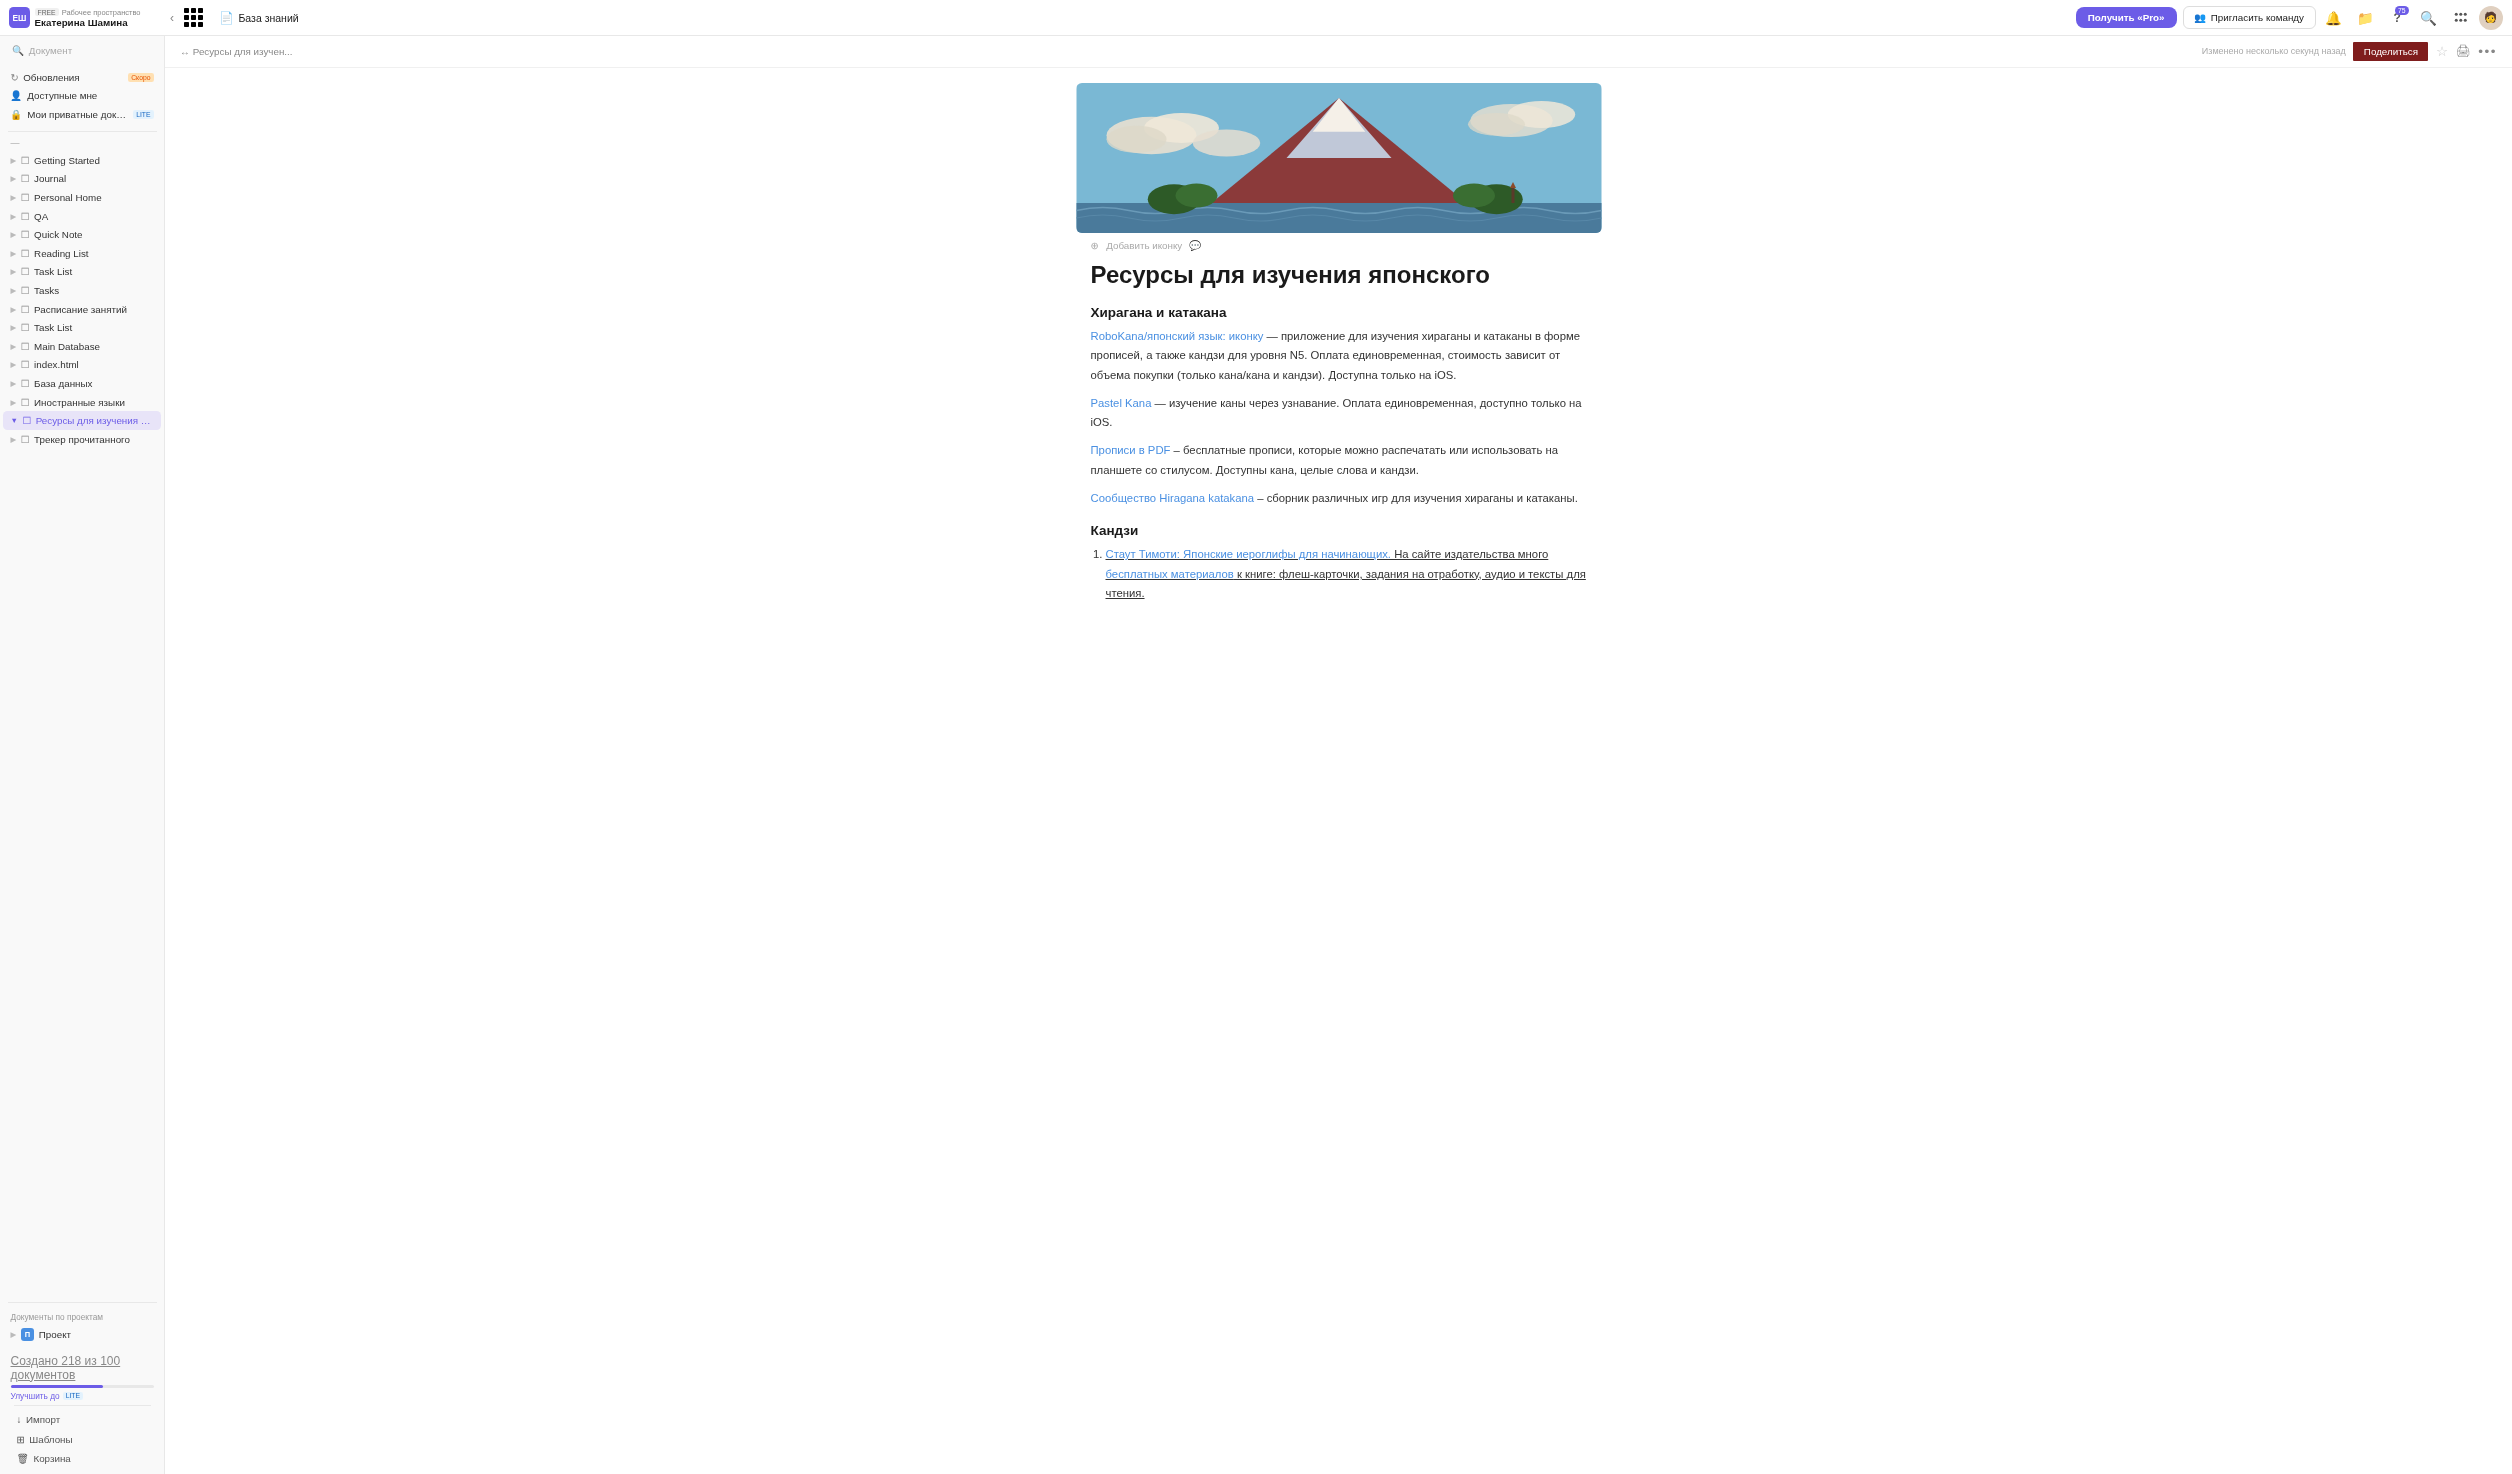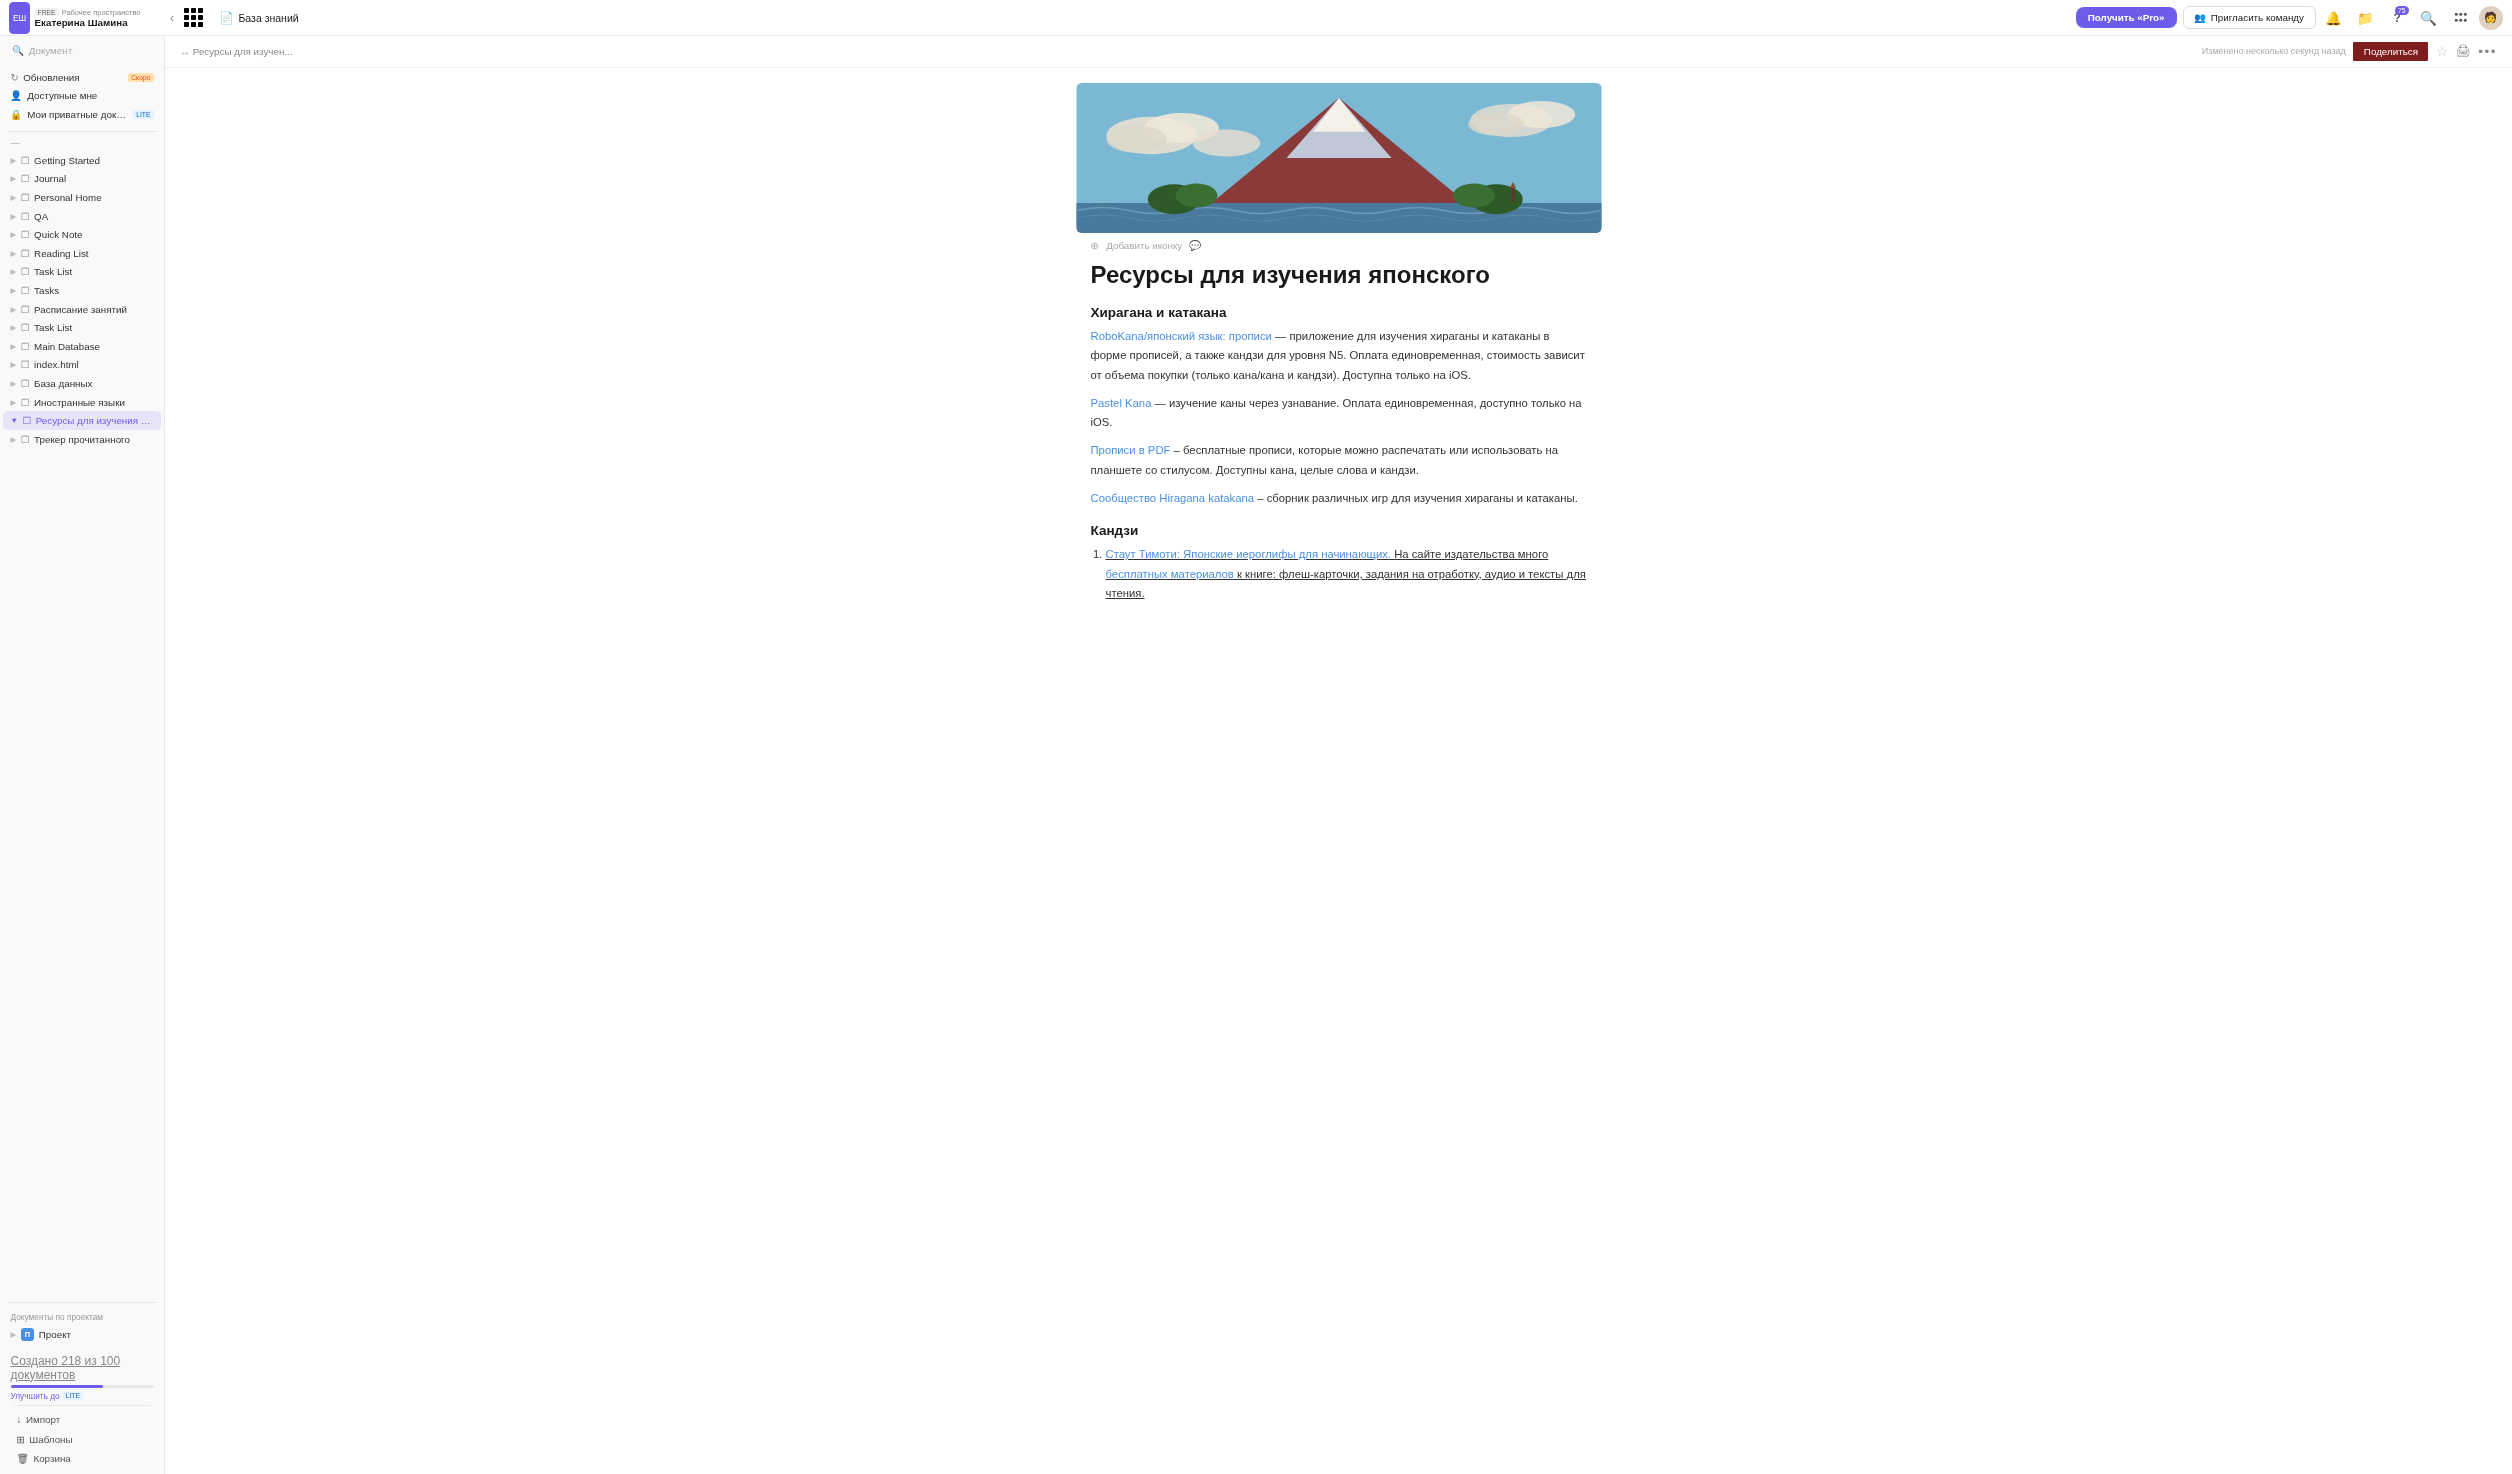--- a/index.html
+++ b/index.html
@@ -2,21 +2,21 @@
 <html style="font-size:12px"><head>
   <meta charset="utf-8">
   <style>
     * { margin: 0; padding: 0; box-sizing: border-box; }
     body { font-family: -apple-system, BlinkMacSystemFont, 'Segoe UI', sans-serif; background: #fff; display: flex; flex-direction: column; height: 100vh; overflow: hidden; font-size: 10.5px; }
 
     
     .topbar { display: flex; align-items: center; height: 36px; border-bottom: 0.8px solid #e8e8e8; padding: 0 9px; gap: 6px; flex-shrink: 0; }
     .topbar-left { display: flex; align-items: center; gap: 6px; width: 165px; flex-shrink: 0; }
     .user-avatar-area { display: flex; align-items: center; gap: 4.5px; }
-    .user-initials { width: 21px; height: 32px; background: #6c5ce7; border-radius: 4.5px; display: flex; align-items: center; justify-content: center; color: #fff; font-size: 8.3px; font-weight: 400; }
+    .user-initials { width: 21px; height: 21px; background: #6c5ce7; border-radius: 4.5px; display: flex; align-items: center; justify-content: center; color: #fff; font-size: 8.3px; font-weight: 700; }
     .user-info { display: flex; flex-direction: column; }
     .user-workspace { display: flex; align-items: center; gap: 3px; font-size: 7.5px; color: #888; }
     .free-badge { background: #f0f0f0; border-radius: 2.3px; padding: 0.8px 3px; font-size: 6.8px; color: #666; }
     .user-name { font-size: 9.8px; font-weight: 600; color: #1a1a1a; }
     .collapse-btn { margin-left: auto; background: none; border: none; cursor: pointer; color: #888; font-size: 12px; }
     .topbar-center { display: flex; align-items: center; gap: 6px; flex: 1; }
     .grid-icon-btn { width: 27px; height: 27px; background: none; border: none; cursor: pointer; display: flex; align-items: center; justify-content: center; border-radius: 4.5px; }
     .doc-breadcrumb-btn { display: flex; align-items: center; gap: 4.5px; background: none; border: none; cursor: pointer; padding: 3px 6px; border-radius: 4.5px; font-size: 10.5px; color: #1a1a1a; font-weight: 500; }
     .doc-icon { color: #888; font-size: 12px; }
     .topbar-right { display: flex; align-items: center; gap: 6px; margin-left: auto; }
@@ -362,21 +362,21 @@
           <span>⊕</span>
           <span>Добавить иконку</span>
           <span>💬</span>
         </div>
 
         <h1 class="doc-title">Ресурсы для изучения японского</h1>
 
         <h2 class="doc-h2">Хирагана и катакана</h2>
 
         <p class="doc-p">
-          <a href="#" class="doc-link">RoboKana/японский язык: прописи</a><span> — приложение для изучения хираганы и катаканы в форме прописей, а также кандзи для уровня N5. Оплата единовременная, стоимость зависит от объема покупки (только кана/кана и кандзи). Доступна только на iOS.</span>
+          <a href="#" class="doc-link">RoboKana/японский язык: иконку</a><span> — приложение для изучения хираганы и катаканы в форме прописей, а также кандзи для уровня N5. Оплата единовременная, стоимость зависит от объема покупки (только кана/кана и кандзи). Доступна только на iOS.</span>
         </p>
 
         <p class="doc-p">
           <a href="#" class="doc-link">Pastel Kana</a><span> — изучение каны через узнавание.  Оплата единовременная, доступно только на iOS.</span>
         </p>
 
         <p class="doc-p">
           <a href="#" class="doc-link">Прописи в PDF</a><span> – бесплатные прописи, которые можно распечатать или использовать на планшете со стилусом. Доступны кана, целые слова и кандзи.</span>
         </p>
 

